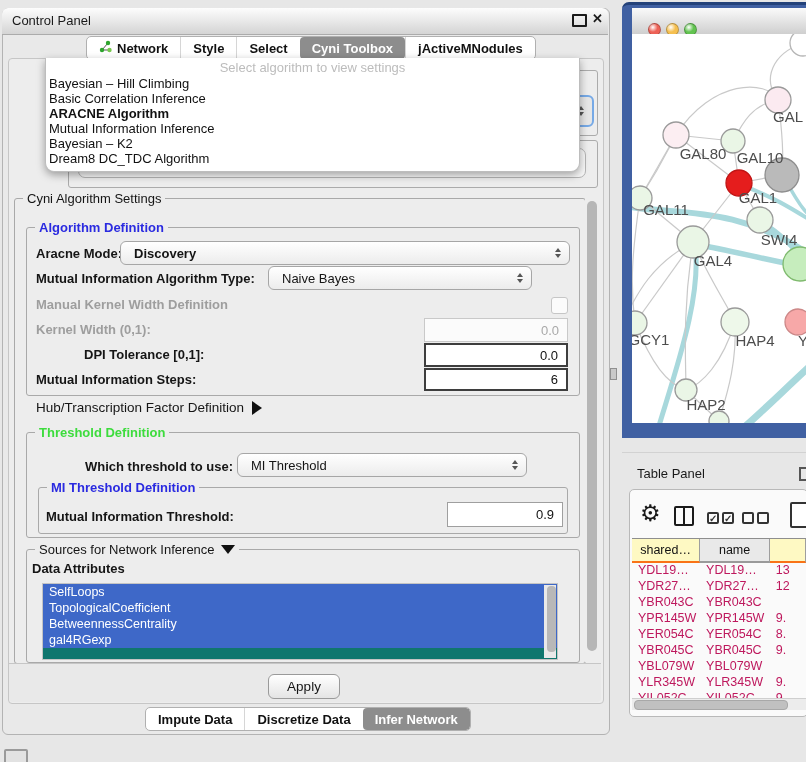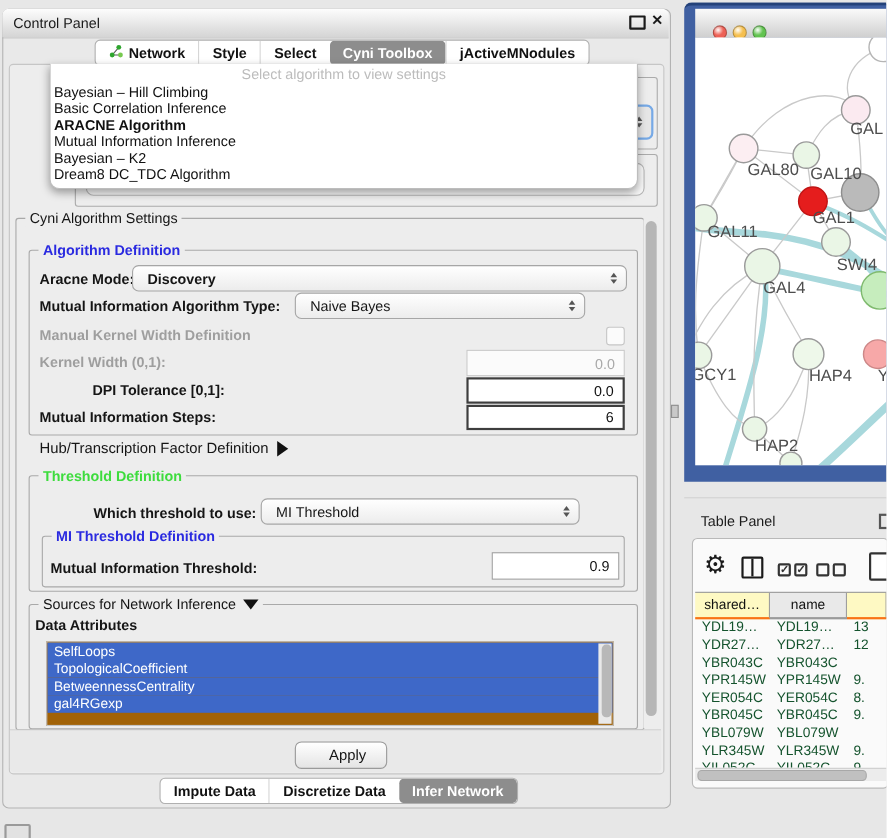--- a/index.html
+++ b/index.html
@@ -79,36 +79,36 @@
          display:flex;align-items:center;justify-content:flex-end;padding:0 8px;box-sizing:border-box;}
   .field.strong{border:2px solid #3e3e3e;}
   .field.disabled{background:#fbfbfb;border-color:#c9c9c9;color:#a9a9a9;}
   .checkbox{position:absolute;width:15px;height:15px;border:1px solid #c6c6c6;background:#fbfbfb;border-radius:3px;}
   .arrow-right{display:inline-block;width:0;height:0;border-top:7px solid transparent;
                border-bottom:7px solid transparent;border-left:10px solid #111;}
   .arrow-down{display:inline-block;width:0;height:0;border-left:7px solid transparent;
               border-right:7px solid transparent;border-top:9px solid #111;}
 
   
-  .attr-list{left:42px;top:583px;width:514px;height:75px;background:#a16207;
+  .attr-list{left:42px;top:583px;width:514px;height:75px;background:#0f766e;
              border:1px solid #c4c4c4;overflow:hidden;}
   .attr-item{height:16px;line-height:16px;font-size:12.5px;color:#fff;padding-left:6px;background:#3e68c8;}
   .attr-scroll{position:absolute;right:1px;top:1px;width:12px;height:73px;background:#e9e9e9;}
   .attr-thumb{position:absolute;right:1px;top:2px;width:9px;height:66px;background:#b8b8b8;border-radius:4px;}
 
   
   .v-scroll{left:585px;top:198px;width:13px;height:464px;background:#ededed;}
   .v-thumb{left:587px;top:201px;width:10px;height:450px;background:#b6b6b6;border-radius:5px;}
 
   
   .apply-row{left:9px;top:663px;width:592px;height:38px;background:#e9e9e9;
              border-top:1px solid #c6c6c6;border-radius:0 0 4px 4px;}
   .apply-btn{left:268px;top:674px;width:70px;height:23px;background:linear-gradient(#ffffff,#e4e4e4);
              border:1px solid #9a9a9a;border-radius:6px;font-size:13.5px;display:flex;
-             align-items:center;justify-content:center;padding-left:12px;}
+             align-items:center;justify-content:center;}
 
   .mini-window{left:4px;top:749px;width:20px;height:16px;border:2px solid #9a9a9a;background:#e2e2e2;border-radius:2px;}
   .splitter{left:610px;top:368px;width:5px;height:10px;background:#c9c9c9;border:1px solid #8f8f8f;}
 
   
   .net-frame{left:622px;top:2px;width:184px;height:433px;background:#4060a2;
              border-top:3px solid #24427a;border-radius:7px 0 0 0;}
   .net-titlebar{left:632px;top:8px;width:174px;height:26px;
                 background:linear-gradient(#fafafa,#cfcfcf);border-bottom:1px solid #8f8f8f;}
   .light{position:absolute;top:15px;width:13px;height:13px;border-radius:50%;box-sizing:border-box;}
@@ -127,21 +127,21 @@
       font-size:10px;line-height:9px;text-align:center;font-weight:bold;color:#333;}
   .docicon{left:790px;top:502px;width:16px;height:22px;border:2px solid #333;border-radius:2px;background:#fff;}
 
   .tp-header{left:632px;top:538px;width:174px;height:24px;display:flex;
              border-top:1px solid #8e8e8e;font-size:12.5px;}
   .tp-hcell{display:flex;align-items:center;justify-content:center;box-sizing:border-box;
             border-right:1px solid #9e9e9e;border-bottom:2px solid #9a9a9a;background:#e9e9e9;color:#111;}
   .tp-hcell.hl{background:#fef9c3;border-bottom:2px solid #f97316;}
   #tp-rows{left:632px;top:562px;width:174px;height:136px;overflow:hidden;font-size:12.5px;}
   .tp-row{display:flex;height:16px;line-height:16px;}
-  .tp-cell{box-sizing:border-box;padding-left:6px;white-space:nowrap;overflow:hidden;color:#14532d;}
+  .tp-cell{box-sizing:border-box;padding-left:6px;white-space:nowrap;overflow:hidden;color:#be185d;}
   .tp-hscroll{left:632px;top:698px;width:174px;height:11px;background:#ececec;border-top:1px solid #cfcfcf;}
   .tp-hthumb{left:634px;top:700px;width:152px;height:8px;background:#c0c0c0;border:1px solid #a8a8a8;border-radius:4px;}
 </style>
 </head>
 <body>
 
 <div id="root">
 
   <div class="abs cp-window"></div>
   <div class="abs cp-titlebar"></div>

